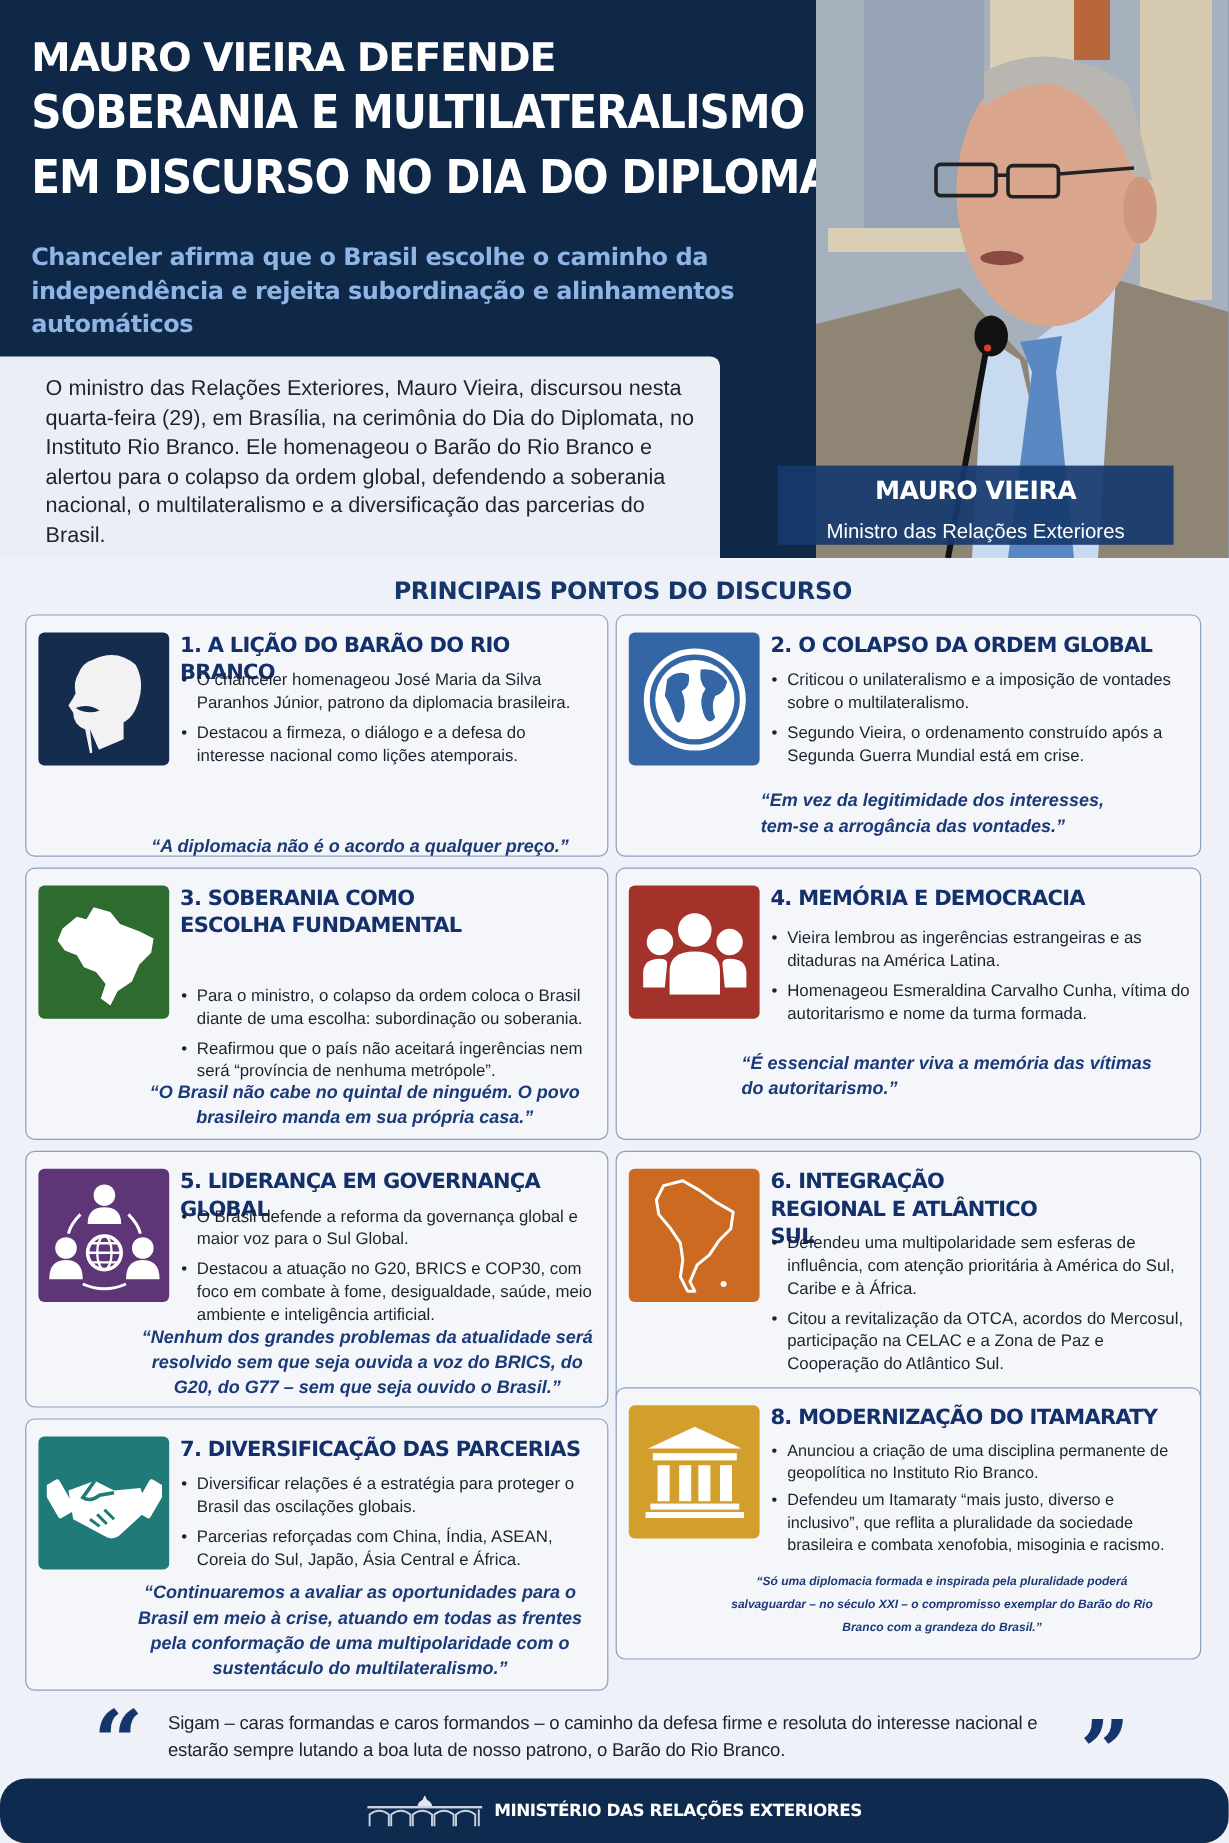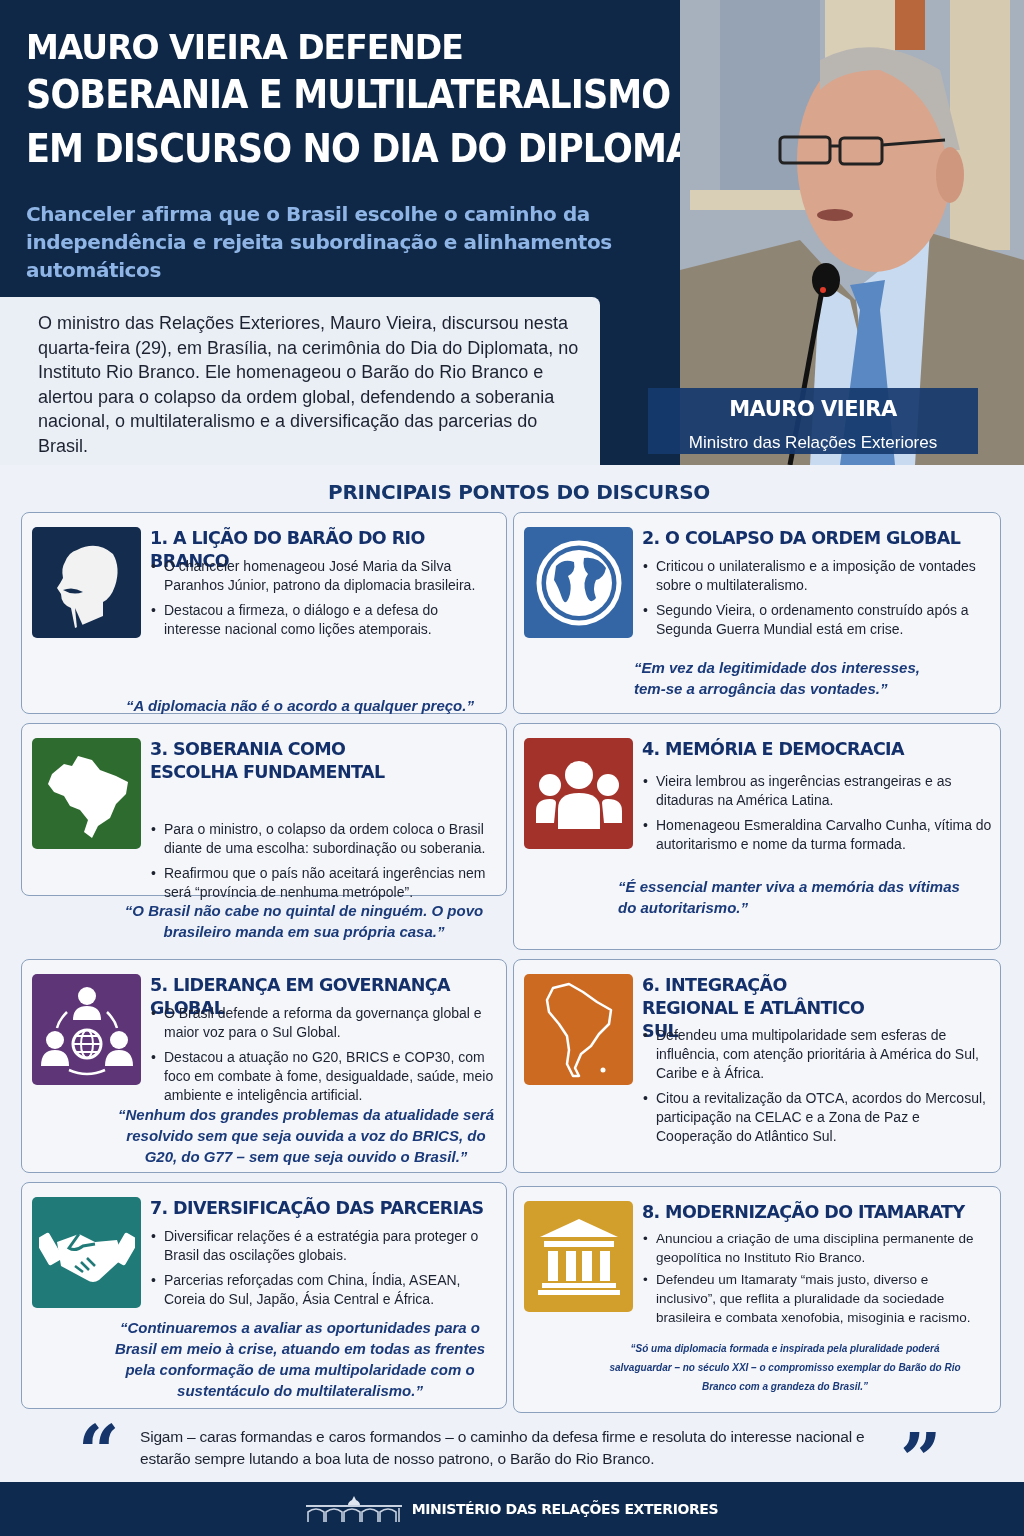--- a/index.html
+++ b/index.html
@@ -85,21 +85,21 @@
     font-size: 72px; color: #15356b; line-height: 72px;
   }
   .closing .qopen { left: 78px; top: 4px; }
   .closing .qclose { left: 900px; top: 12px; }
   .closing .text {
     position: absolute; left: 140px; top: 14px; width: 760px;
     font-size: 15.5px; line-height: 22px; color: #1d2230; letter-spacing: -0.2px;
   }
   .footer {
     position: absolute; left: 0; top: 1482px; width: 1024px; height: 54px;
-    background: #0f2a4f; display: flex; align-items: center; justify-content: center;
+    background: #0f2a4f; display: flex; align-items: center; justify-content: center; border-radius: 22px;
   }
   .footer .ftext { color: #fff; font-family: "DejaVu Sans", sans-serif; font-size: 14px; font-weight: bold; letter-spacing: -0.4px; margin-left: 10px; }
 </style>
 </head>
 <body>
 
 <div class="header">
   <div class="title">
     <span class="l1">MAURO VIEIRA DEFENDE</span>
     <span class="l2">SOBERANIA E MULTILATERALISMO</span>
@@ -177,21 +177,21 @@
     </svg>
   </div>
   <div class="ctitle">2. O COLAPSO DA ORDEM GLOBAL</div>
   <ul style="top:44px;">
     <li>Criticou o unilateralismo e a imposição de vontades sobre o multilateralismo.</li>
     <li>Segundo Vieira, o ordenamento construído após a Segunda Guerra Mundial está em crise.</li>
   </ul>
   <div class="quote" style="left:120px; width:310px; top:144px; text-align:left;">“Em vez da legitimidade dos interesses, tem-se a arrogância das vontades.”</div>
 </div>
 
-<div class="card" style="left:21px; top:723px; width:486px; height:173px;">
+<div class="card" style="left:21px; top:723px; width:486px; height:227px;">
   <div class="icon-box" style="background:#2e6b2e;">
     <svg width="90" height="96" viewBox="0 0 90 96">
       <path d="M10 28 L22 18 L30 20 L36 10 L50 14 L58 24 L74 30 L86 36 L84 48 L74 58 L68 72 L56 80 L50 92 L42 86 L46 74 L38 64 L28 60 L22 50 L12 46 L6 38 Z" fill="#ffffff"></path>
     </svg>
   </div>
   <div class="ctitle" style="width:260px;">3. SOBERANIA COMO ESCOLHA FUNDAMENTAL</div>
   <ul style="top:66px;margin-top:30px;">
     <li>Para o ministro, o colapso da ordem coloca o Brasil diante de uma escolha: subordinação ou soberania.</li>
     <li>Reafirmou que o país não aceitará ingerências nem será “província de nenhuma metrópole”.</li>
   </ul>
@@ -269,21 +269,21 @@
     </svg>
   </div>
   <div class="ctitle">7. DIVERSIFICAÇÃO DAS PARCERIAS</div>
   <ul style="top:44px;">
     <li>Diversificar relações é a estratégia para proteger o Brasil das oscilações globais.</li>
     <li>Parcerias reforçadas com China, Índia, ASEAN, Coreia do Sul, Japão, Ásia Central e África.</li>
   </ul>
   <div class="quote" style="left:86px; right:14px; top:134px;">“Continuaremos a avaliar as oportunidades para o Brasil em meio à crise, atuando em todas as frentes pela conformação de uma multipolaridade com o sustentáculo do multilateralismo.”</div>
 </div>
 
-<div class="card" style="left:513px; top:1186px; width:488px; height:227px;">
+<div class="card" style="left:513px; top:1156px; width:488px; height:227px;">
   <div class="icon-box" style="background:#d39f2c;">
     <svg width="86" height="76" viewBox="0 0 86 76">
       <path d="M4 18 L43 0 L82 18 Z" fill="#fff"></path>
       <rect x="8" y="22" width="70" height="6" fill="#fff"></rect>
       <rect x="12" y="32" width="10" height="30" fill="#fff"></rect>
       <rect x="30" y="32" width="10" height="30" fill="#fff"></rect>
       <rect x="46" y="32" width="10" height="30" fill="#fff"></rect>
       <rect x="64" y="32" width="10" height="30" fill="#fff"></rect>
       <rect x="6" y="64" width="74" height="5" fill="#fff"></rect>
       <rect x="2" y="71" width="82" height="5" fill="#fff"></rect>

